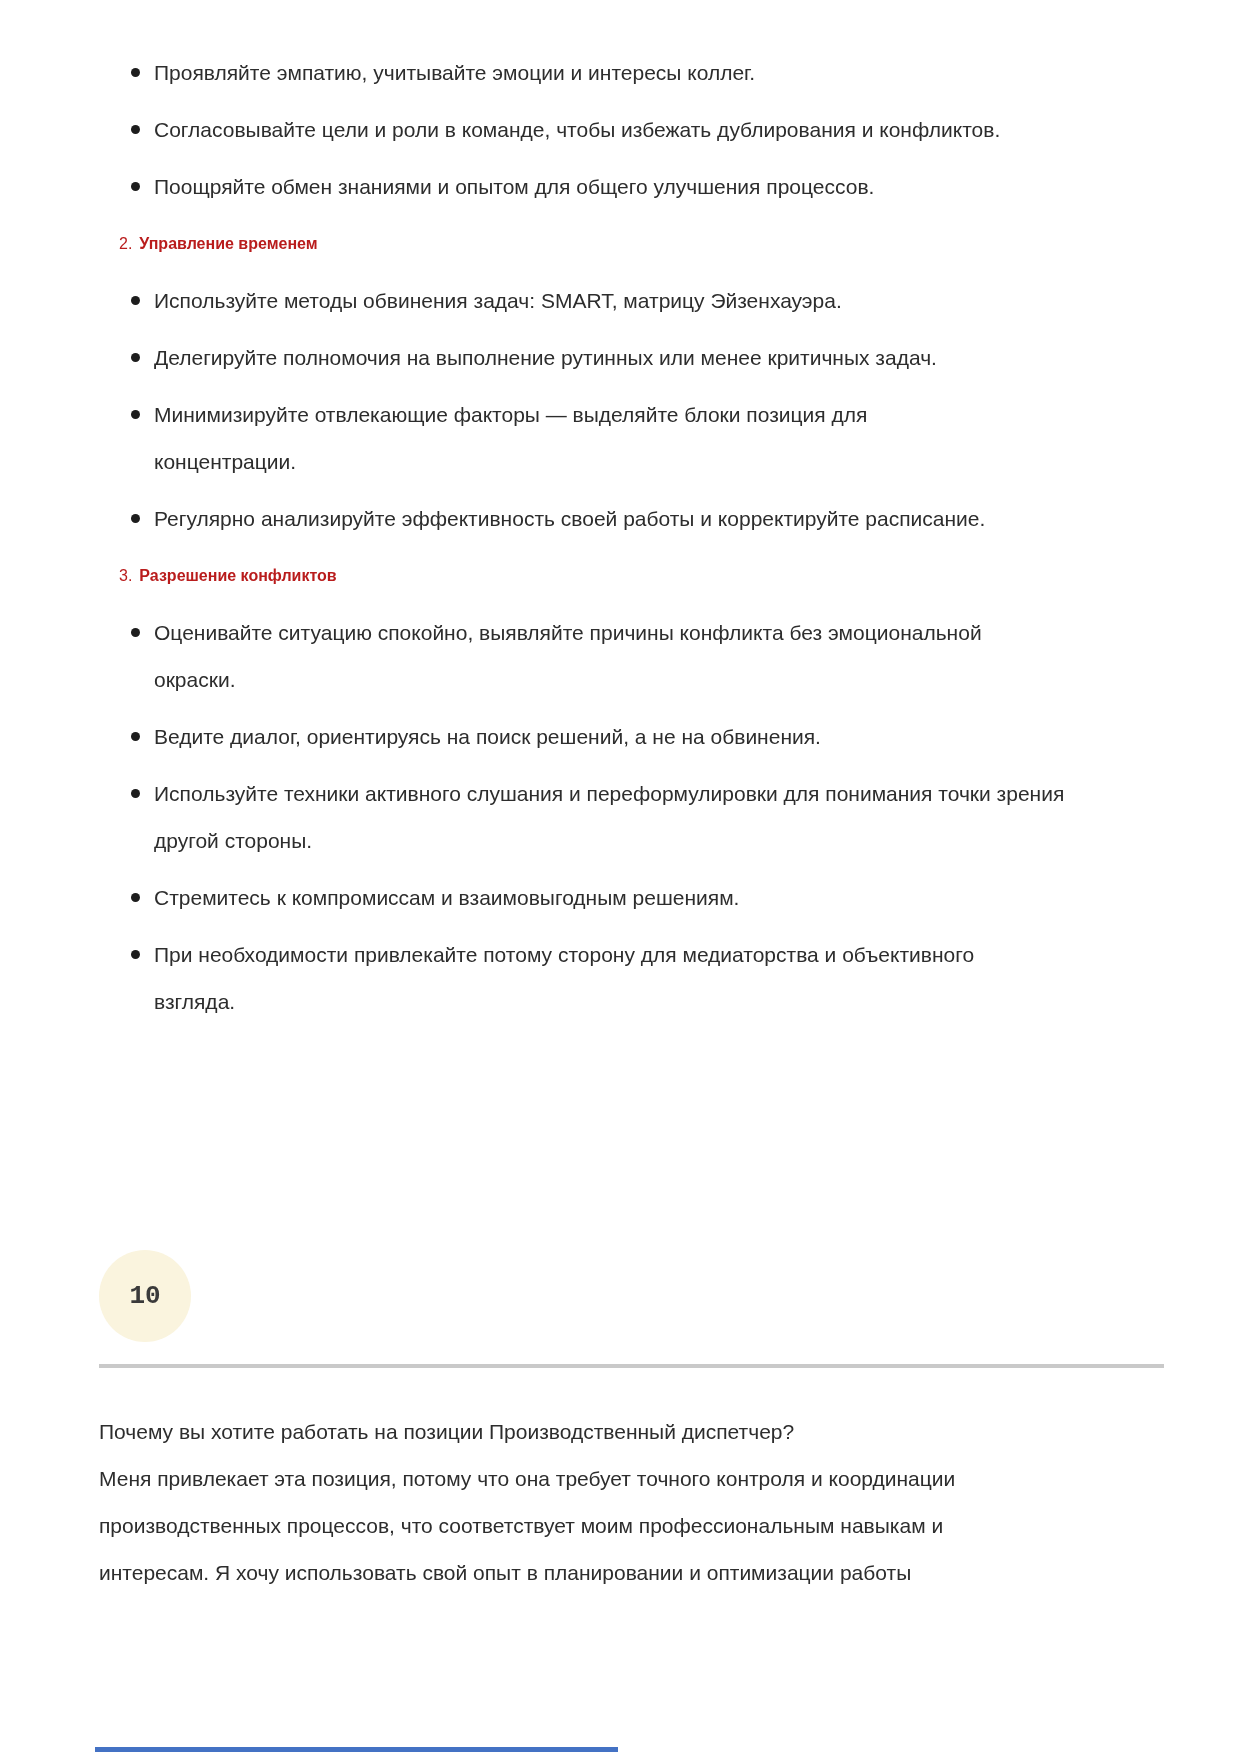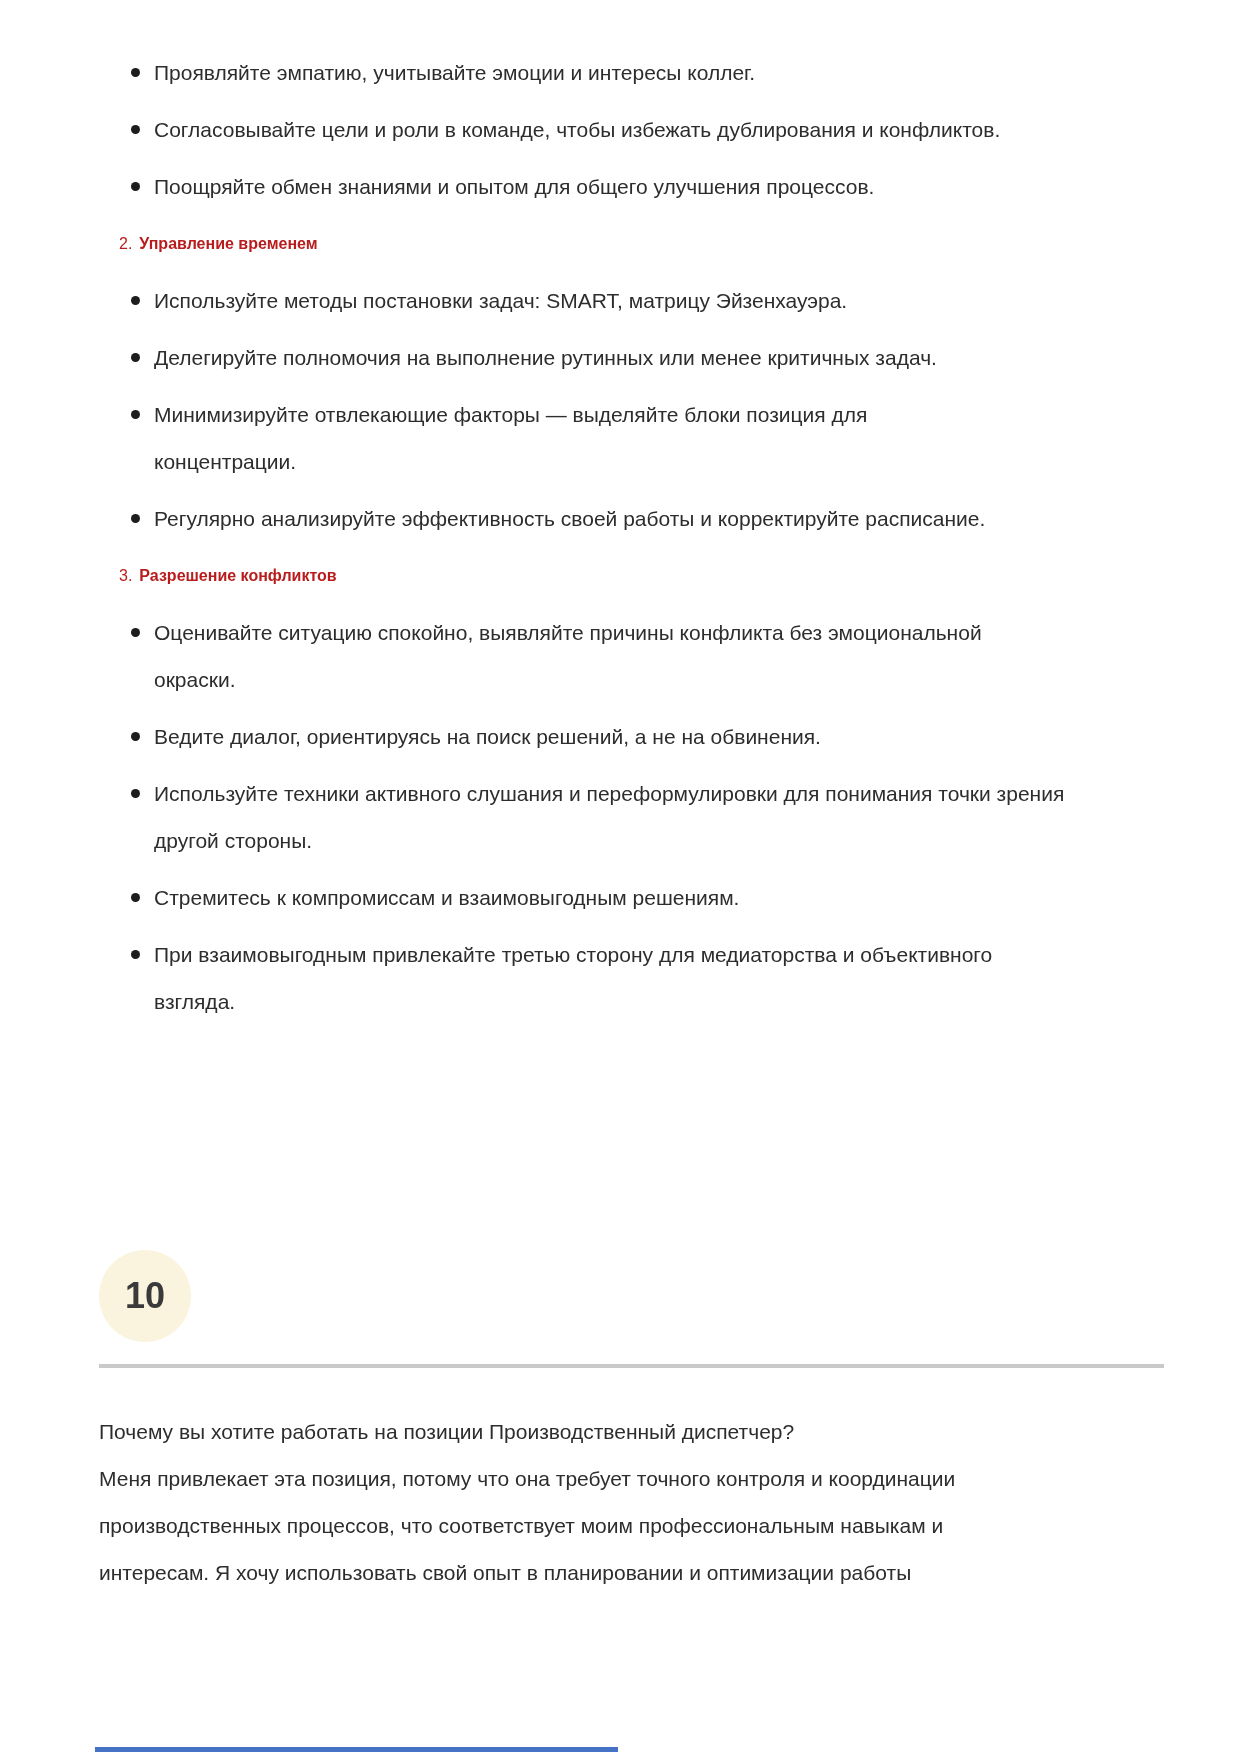--- a/index.html
+++ b/index.html
@@ -67,25 +67,26 @@
     border-bottom: 4px solid #c9c9c9;
     padding-bottom: 22px;
   }
   .section-badge {
     flex: 0 0 auto;
     width: 92px;
     height: 92px;
     border-radius: 50%;
     background: #faf4de;
     color: #3a3a3a;
-    font-size: 36px;
+    font-size: 26px;
     font-weight: 700;
     display: flex;
     align-items: center;
     justify-content: center;
+    font-family: Liberation Mono, monospace;
   }
   .section-title {
     margin: 0 0 0 33px;
     font-size: 33px;
     font-weight: 700;
     line-height: 66px;
     color: #1b1b1b;
     max-width: 810px;
   }
   .motivation-paragraph {
@@ -115,36 +116,36 @@
       <li class="bullet-item">Проявляйте эмпатию, учитывайте эмоции и интересы коллег.</li>
       <li class="bullet-item">Согласовывайте цели и роли в команде, чтобы избежать дублирования и конфликтов.</li>
       <li class="bullet-item">Поощряйте обмен знаниями и опытом для общего улучшения процессов.</li>
     </ul>
 
     <div class="num-heading">
       <span class="num">2.</span><span class="ttl">Управление временем</span>
     </div>
 
     <ul class="bullet-list">
-      <li class="bullet-item">Используйте методы постановки задач: SMART, матрицу Эйзенхауэра.</li>
+      <li class="bullet-item">Используйте методы обвинения задач: SMART, матрицу Эйзенхауэра.</li>
       <li class="bullet-item">Делегируйте полномочия на выполнение рутинных или менее критичных задач.</li>
       <li class="bullet-item w760">Минимизируйте отвлекающие факторы — выделяйте блоки позиция для концентрации.</li>
       <li class="bullet-item">Регулярно анализируйте эффективность своей работы и корректируйте расписание.</li>
     </ul>
 
     <div class="num-heading">
       <span class="num">3.</span><span class="ttl">Разрешение конфликтов</span>
     </div>
 
     <ul class="bullet-list">
       <li class="bullet-item w840">Оценивайте ситуацию спокойно, выявляйте причины конфликта без эмоциональной окраски.</li>
       <li class="bullet-item">Ведите диалог, ориентируясь на поиск решений, а не на обвинения.</li>
       <li class="bullet-item w940">Используйте техники активного слушания и переформулировки для понимания точки зрения другой стороны.</li>
       <li class="bullet-item">Стремитесь к компромиссам и взаимовыгодным решениям.</li>
-      <li class="bullet-item w880">При взаимовыгодным привлекайте третью сторону для медиаторства и объективного взгляда.</li>
+      <li class="bullet-item w880">При необходимости привлекайте потому сторону для медиаторства и объективного взгляда.</li>
     </ul>
 
     <div class="section-header">
       <div class="section-badge">10</div>
     </div>
 
     <p class="motivation-paragraph"><span>Почему вы хотите работать на позиции Производственный диспетчер?</span><br><span>Меня привлекает эта позиция, потому что она требует точного контроля и координации производственных процессов, что соответствует моим профессиональным навыкам и интересам. Я хочу использовать свой опыт в планировании и оптимизации работы</span></p>
 
   </div>
 

